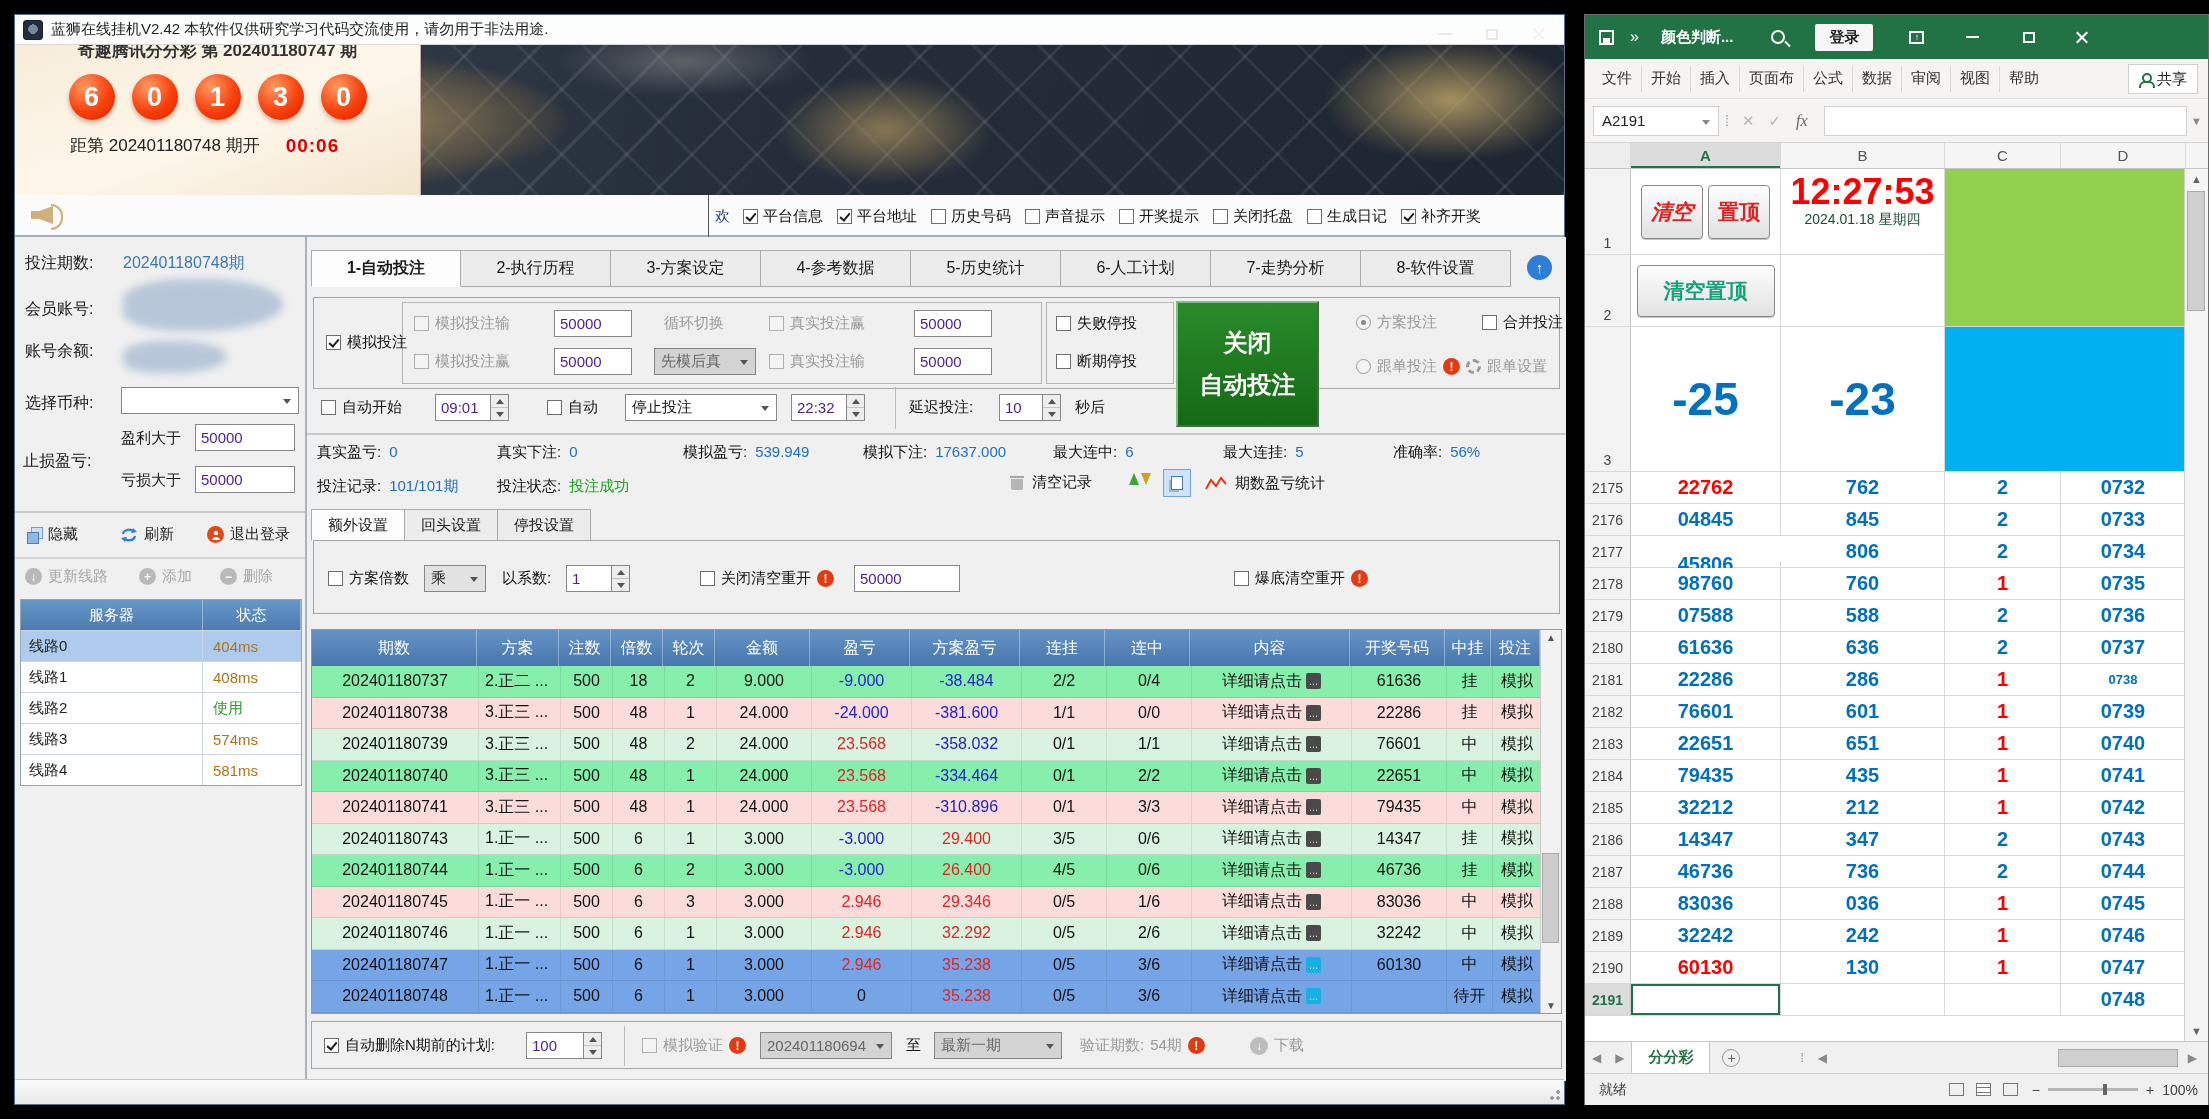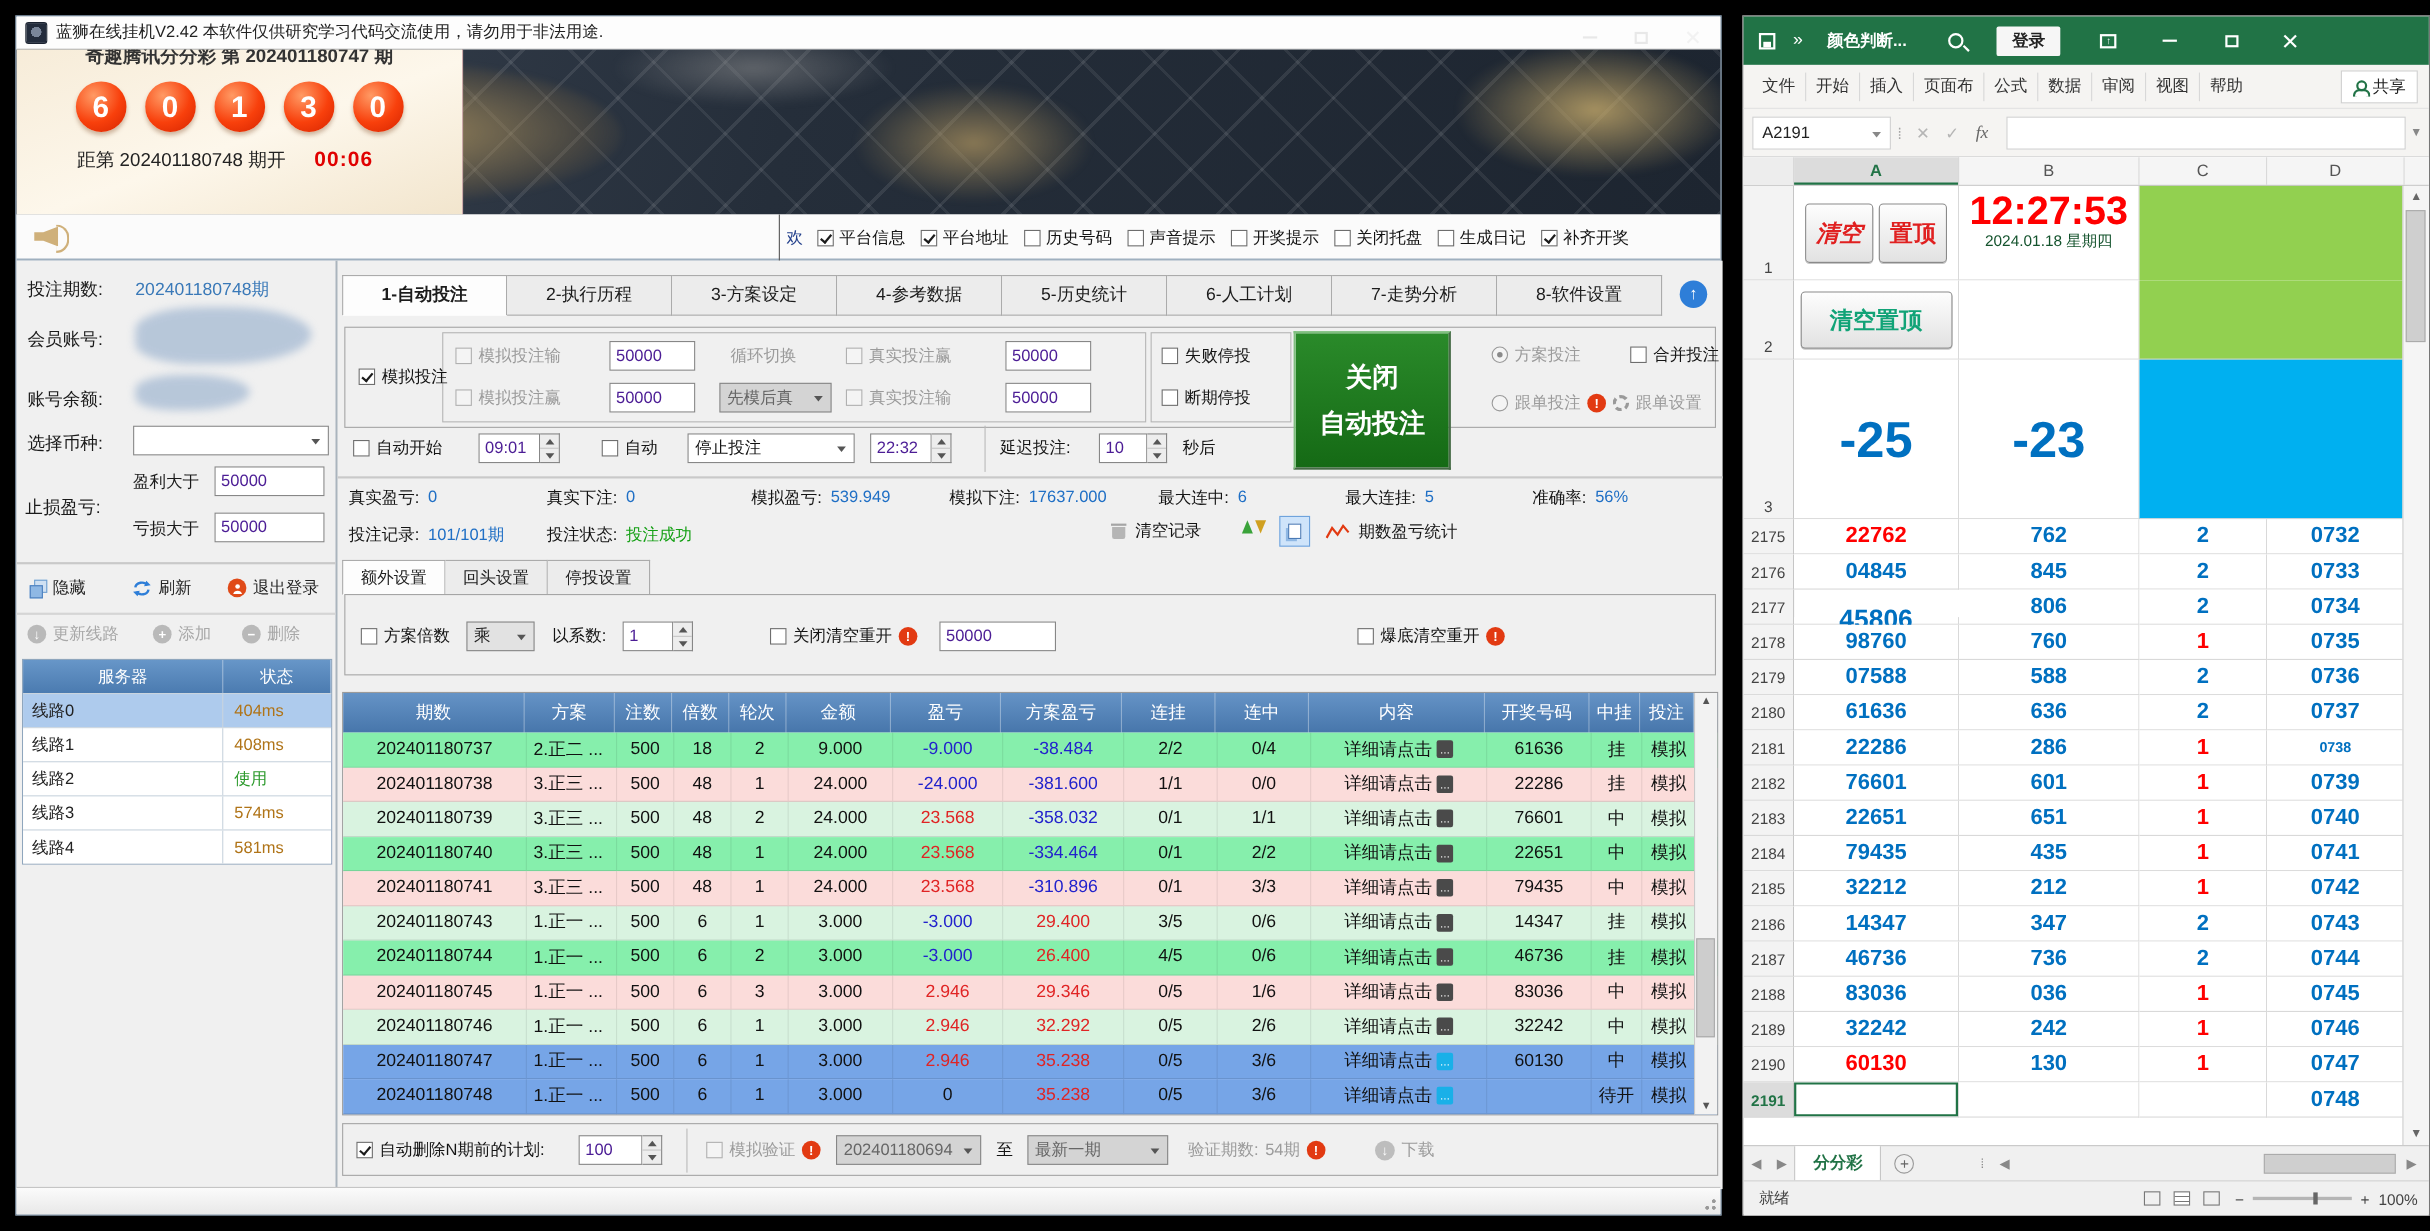--- a/index.html
+++ b/index.html
@@ -281,21 +281,21 @@
       </div>
     </div>
 
     <div class="lw-content">
 
       <div class="lw-side">
         <span class="sidelabel" style="left:10px;top:16px;">投注期数:</span>
         <span class="sidelabel blueval" style="left:108px;top:16px;">202401180748期</span>
         <span class="sidelabel" style="left:10px;top:62px;">会员账号:</span>
         <div class="blurblob" style="left:108px;top:42px;width:160px;height:52px;"></div>
-        <span class="sidelabel" style="left:10px;top:116px;">账号余额:</span>
+        <span class="sidelabel" style="left:10px;top:104px;">账号余额:</span>
         <div class="blurblob" style="left:108px;top:104px;width:104px;height:32px;"></div>
         <span class="sidelabel" style="left:10px;top:156px;">选择币种:</span>
         <div class="dd" style="left:106px;top:150px;width:178px;"></div>
         <span class="sidelabel" style="left:8px;top:214px;">止损盈亏:</span>
         <span class="sidelabel" style="left:106px;top:192px;font-size:15px;">盈利大于</span>
         <div class="inp" style="left:180px;top:187px;width:100px;">50000</div>
         <span class="sidelabel" style="left:106px;top:234px;font-size:15px;">亏损大于</span>
         <div class="inp" style="left:180px;top:229px;width:100px;">50000</div>
 
         <div class="abs" style="left:0;top:274px;width:100%;height:2px;background:#c9c9c9;"></div>
@@ -938,21 +938,21 @@
           </div>
           <div class="xrow" style="height: 32px;">
             <div class="xhd">2176</div>
             <div class="xc c-xlb" style="width: 150px; font-size: 20px;">04845</div>
             <div class="xc c-xlb" style="width: 164px; font-size: 20px;">845</div>
             <div class="xc c-xlb" style="width: 116px; font-size: 20px;">2</div>
             <div class="xc c-xlb" style="width: 125px; font-size: 20px;">0733</div>
           </div>
           <div class="xrow" style="height: 32px;">
             <div class="xhd">2177</div>
-            <div class="xc c-xlb" style="width: 150px; font-size: 24px; margin-top: 25px;">45806</div>
+            <div class="xc c-xlb" style="width: 150px; font-size: 20px; margin-top: 25px;">45806</div>
             <div class="xc c-xlb" style="width: 164px; font-size: 20px;">806</div>
             <div class="xc c-xlb" style="width: 116px; font-size: 20px;">2</div>
             <div class="xc c-xlb" style="width: 125px; font-size: 20px;">0734</div>
           </div>
           <div class="xrow" style="height: 32px;">
             <div class="xhd">2178</div>
             <div class="xc c-xlb" style="width: 150px; font-size: 20px;">98760</div>
             <div class="xc c-xlb" style="width: 164px; font-size: 20px;">760</div>
             <div class="xc c-xlr" style="width: 116px; font-size: 20px;">1</div>
             <div class="xc c-xlb" style="width: 125px; font-size: 20px;">0735</div>

